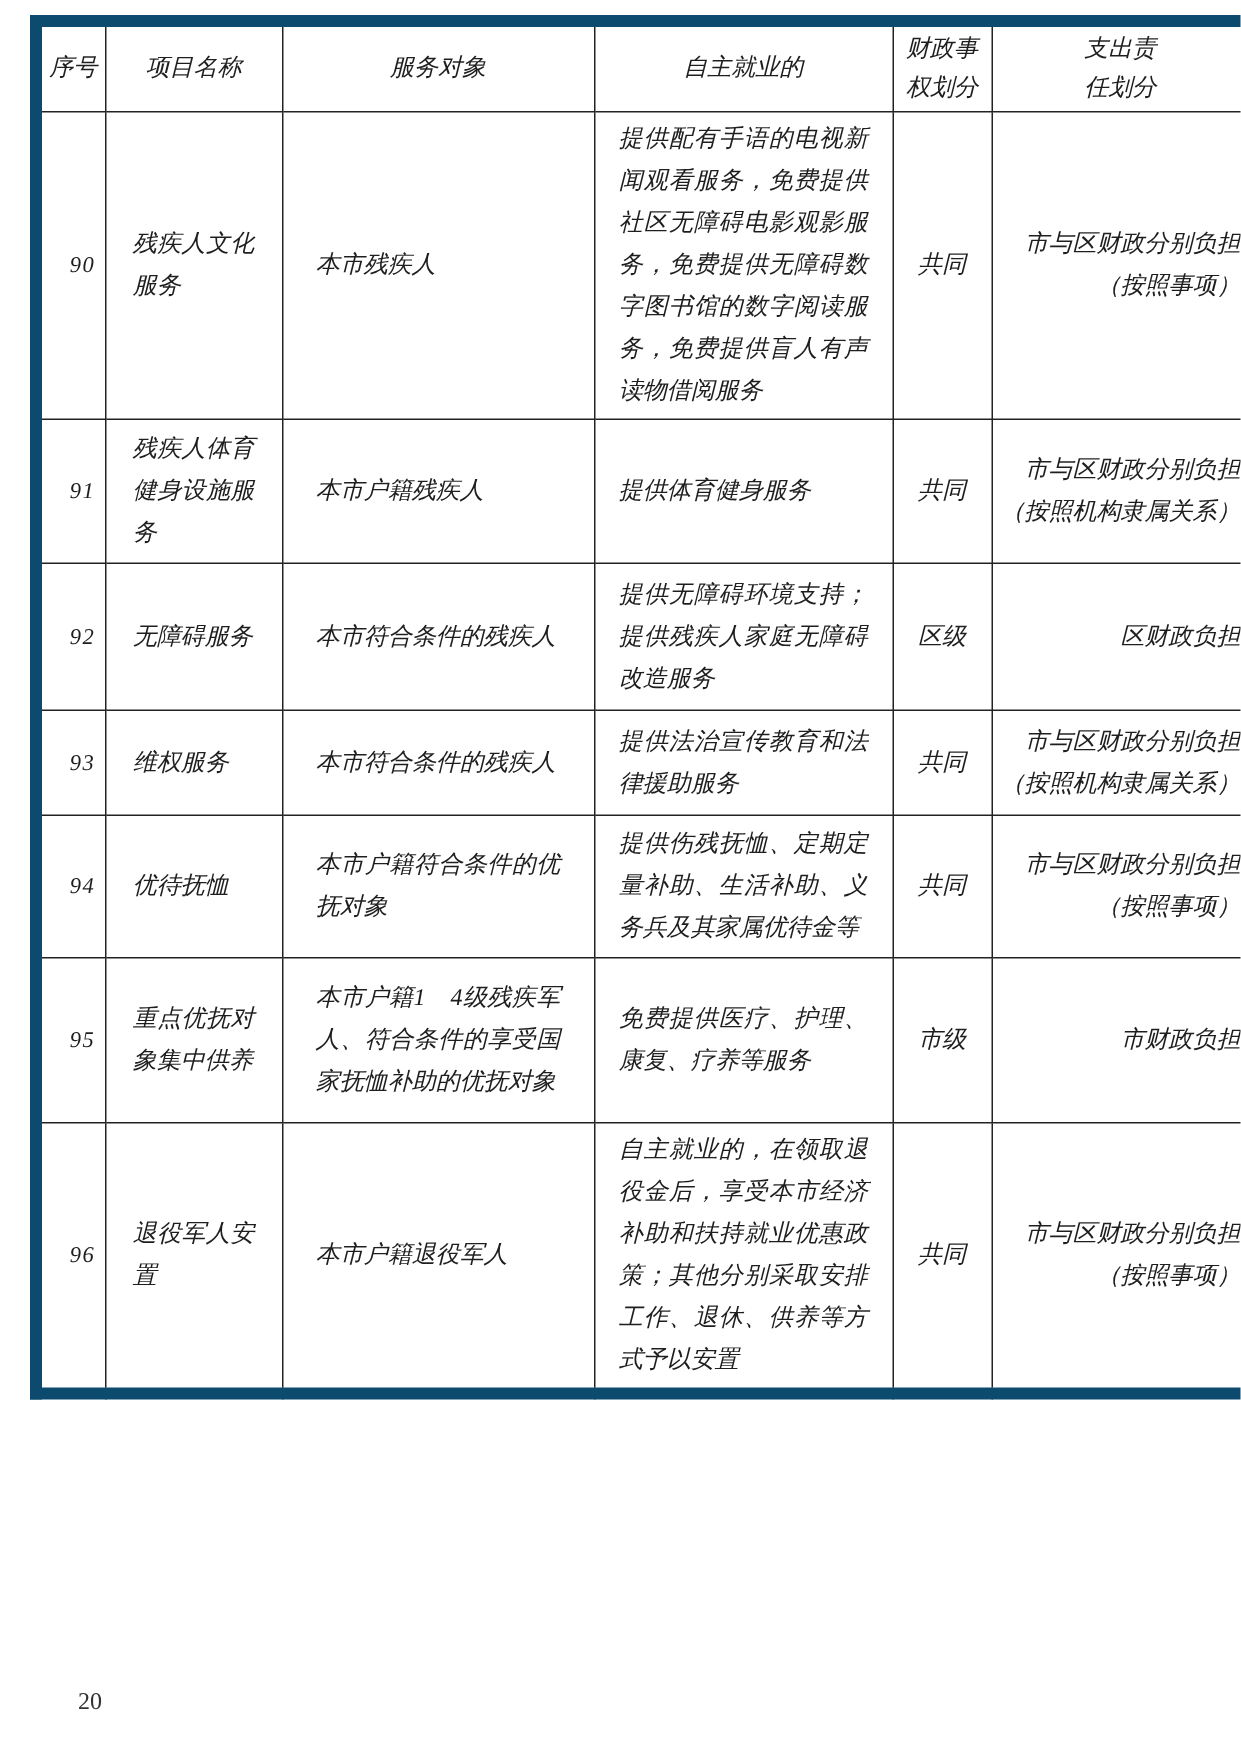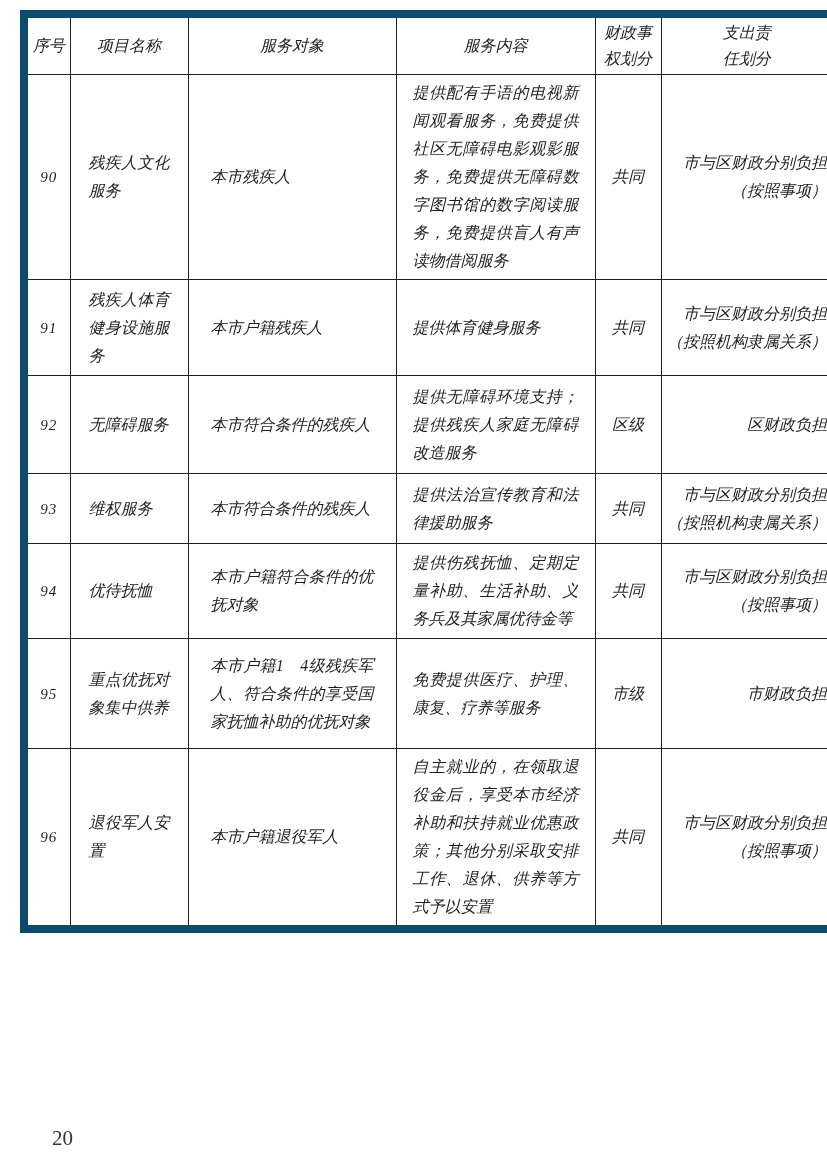--- a/index.html
+++ b/index.html
@@ -39,21 +39,21 @@
     text-align: center;
     line-height: 26px;
     padding: 2px 4px;
   }
   .hdr-narrow-wrap {
     display: inline-block;
     width: 3em;
     text-align: right;
   }
   td.c-no {
-    text-align: center;
+    text-align: right;
     font-size: 15px;
     letter-spacing: 1px;
   }
   td.c-name {
     padding: 4px 18px;
     text-align: justify;
     text-justify: inter-ideograph;
   }
   td.c-target {
     padding: 4px 22px;
@@ -78,21 +78,21 @@
     text-align: left;
     padding: 2px 4px 2px 12px;
     font-size: 16px;
   }
   .footer {
     position: absolute;
     left: 0;
     top: 1122px;
     width: 684px;
     height: 30px;
-    font-size: 21px;
+    font-size: 16px;
     color: #333333;
   }
   .footer .pageno {
     position: absolute;
     left: 52px;
     top: 4px;
   }
   .footer .issue {
     position: absolute;
     left: 0;
@@ -113,21 +113,21 @@
     <col style="width:199px">
     <col style="width:66px">
     <col style="width:175px">
   </colgroup>
 
   <tbody>
       <tr style="height:58px">
     <th><span>序号</span></th>
     <th><span>项目名称</span></th>
     <th><span>服务对象</span></th>
-    <th><span>服务内容</span></th>
+    <th><span>自主就业的</span></th>
     <th><span class="hdr-narrow-wrap">财政事权划分</span></th>
     <th><span class="hdr-narrow-wrap">支出责任划分</span></th>
   </tr>
 
   <tr style="height:196px">
     <td class="c-no">90</td>
     <td class="c-name">残疾人文化服务</td>
     <td class="c-target">本市残疾人</td>
     <td class="c-content">提供配有手语的电视新闻观看服务，免费提供社区无障碍电影观影服务，免费提供无障碍数字图书馆的数字阅读服务，免费提供盲人有声读物借阅服务</td>
     <td class="c-auth">共同</td>

